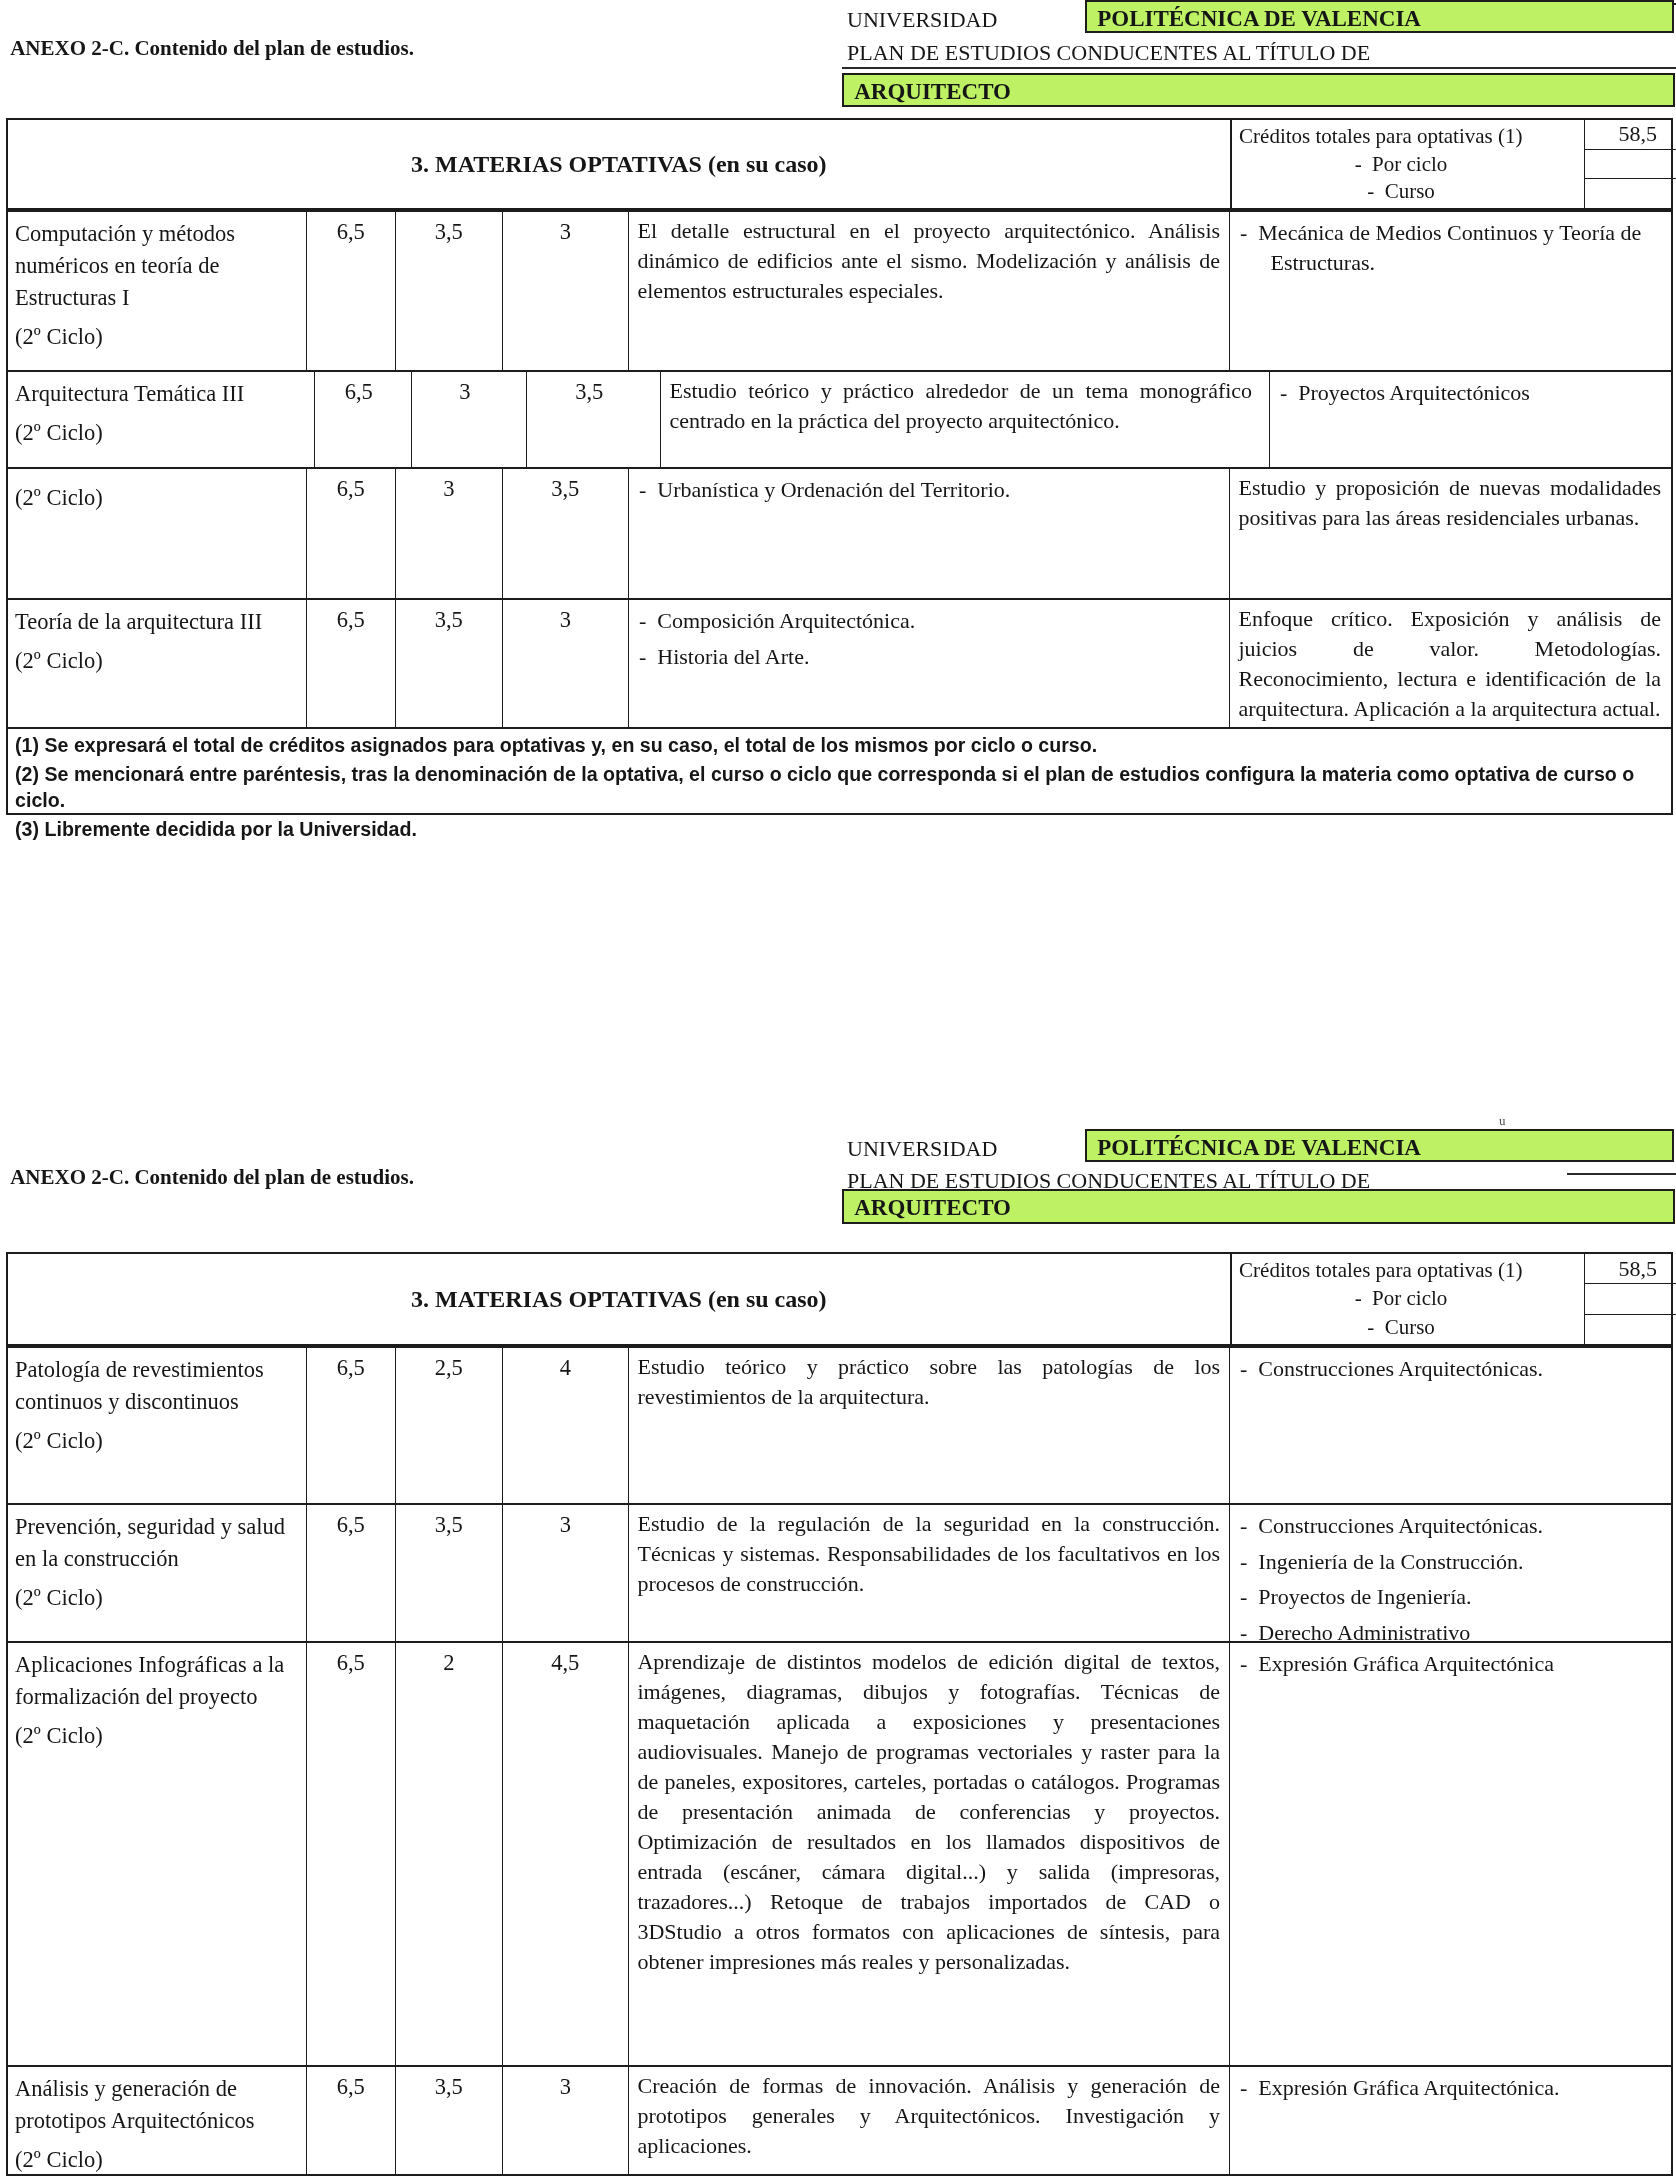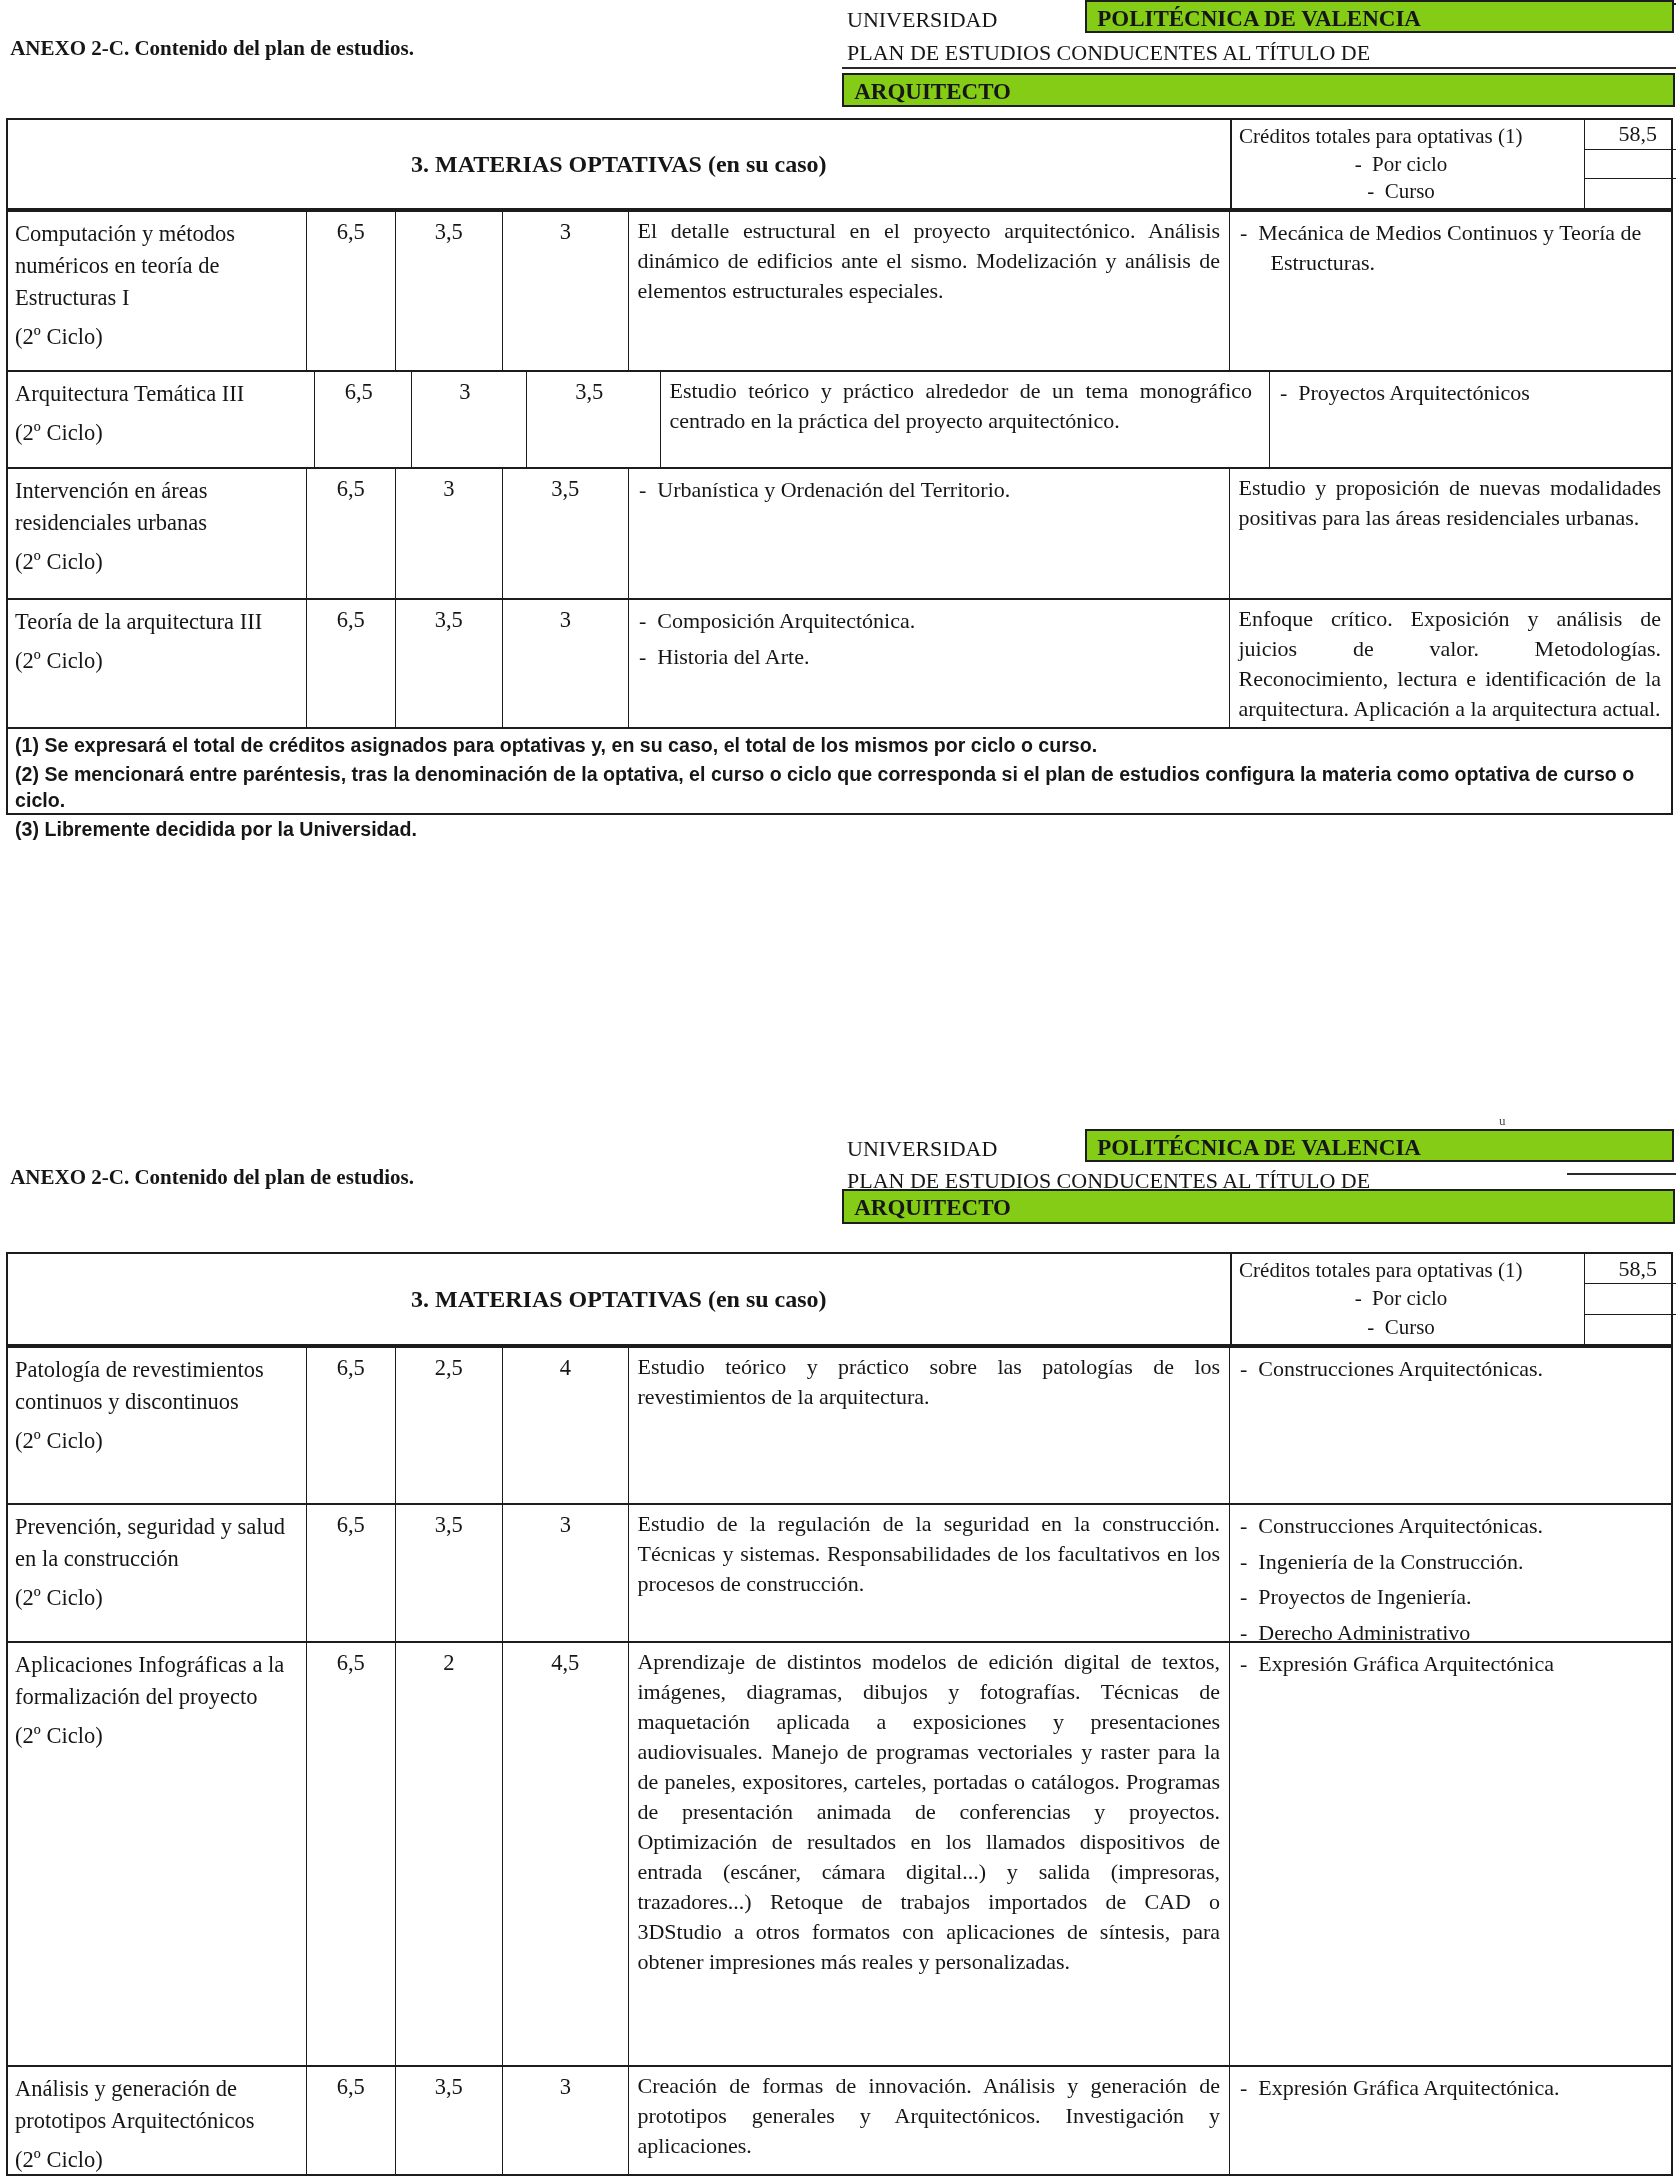--- a/index.html
+++ b/index.html
@@ -7,21 +7,21 @@
     width:1676px;height:2183px;position:relative;overflow:hidden;
     background:#ffffff;color:#161616;
     font-family:"Liberation Serif","DejaVu Serif",serif;
   }
   .abs{position:absolute;}
   .hdr-label{font-size:22px;white-space:nowrap;}
   .hdr-annex{font-size:21px;font-weight:bold;white-space:nowrap;}
   .hdr-box{
     border:2.2px solid #1d1d1d;box-sizing:border-box;
     font-size:23px;font-weight:bold;white-space:nowrap;
-    padding:3.6px 0 0 10.2px;background:#84cc16;
+    padding:3.6px 0 0 10.2px;background:#bef264;
   }
   .hline{background:#2a2a2a;height:1.5px;}
   .scan-mark{color:#4a4a4a;font-size:13px;}
 
   
   .opt-table{
     position:absolute;left:5.8px;width:1663px;
     border:2.2px solid #1c1c1c;box-sizing:content-box;background:#fff;
   }
   .thead{display:grid;grid-template-columns:1222px 441px;border-bottom:2.2px solid #1c1c1c;}
@@ -113,21 +113,20 @@
       <div class="cell num">3</div>
       <div class="cell num">3,5</div>
       <div class="cell desc">Estudio teórico y práctico alrededor de un tema monográfico centrado en la práctica del proyecto arquitectónico.</div>
       <div class="cell areas">
         <div class="area">-&nbsp;&nbsp;Proyectos Arquitectónicos</div>
       </div>
     </div>
 
     <div class="trow" style="height:131px;">
       <div class="cell name">
-        <div>Intervención en áreas residenciales urbanas</div>
         <div class="cycle">(2º Ciclo)</div>
       </div>
       <div class="cell num">6,5</div>
       <div class="cell num">3</div>
       <div class="cell num">3,5</div>
       <div class="cell areas">
         <div class="area">-&nbsp;&nbsp;Urbanística y Ordenación del Territorio.</div>
       </div>
       <div class="cell desc">Estudio y proposición de nuevas modalidades positivas para las áreas residenciales urbanas.</div>
     </div>

